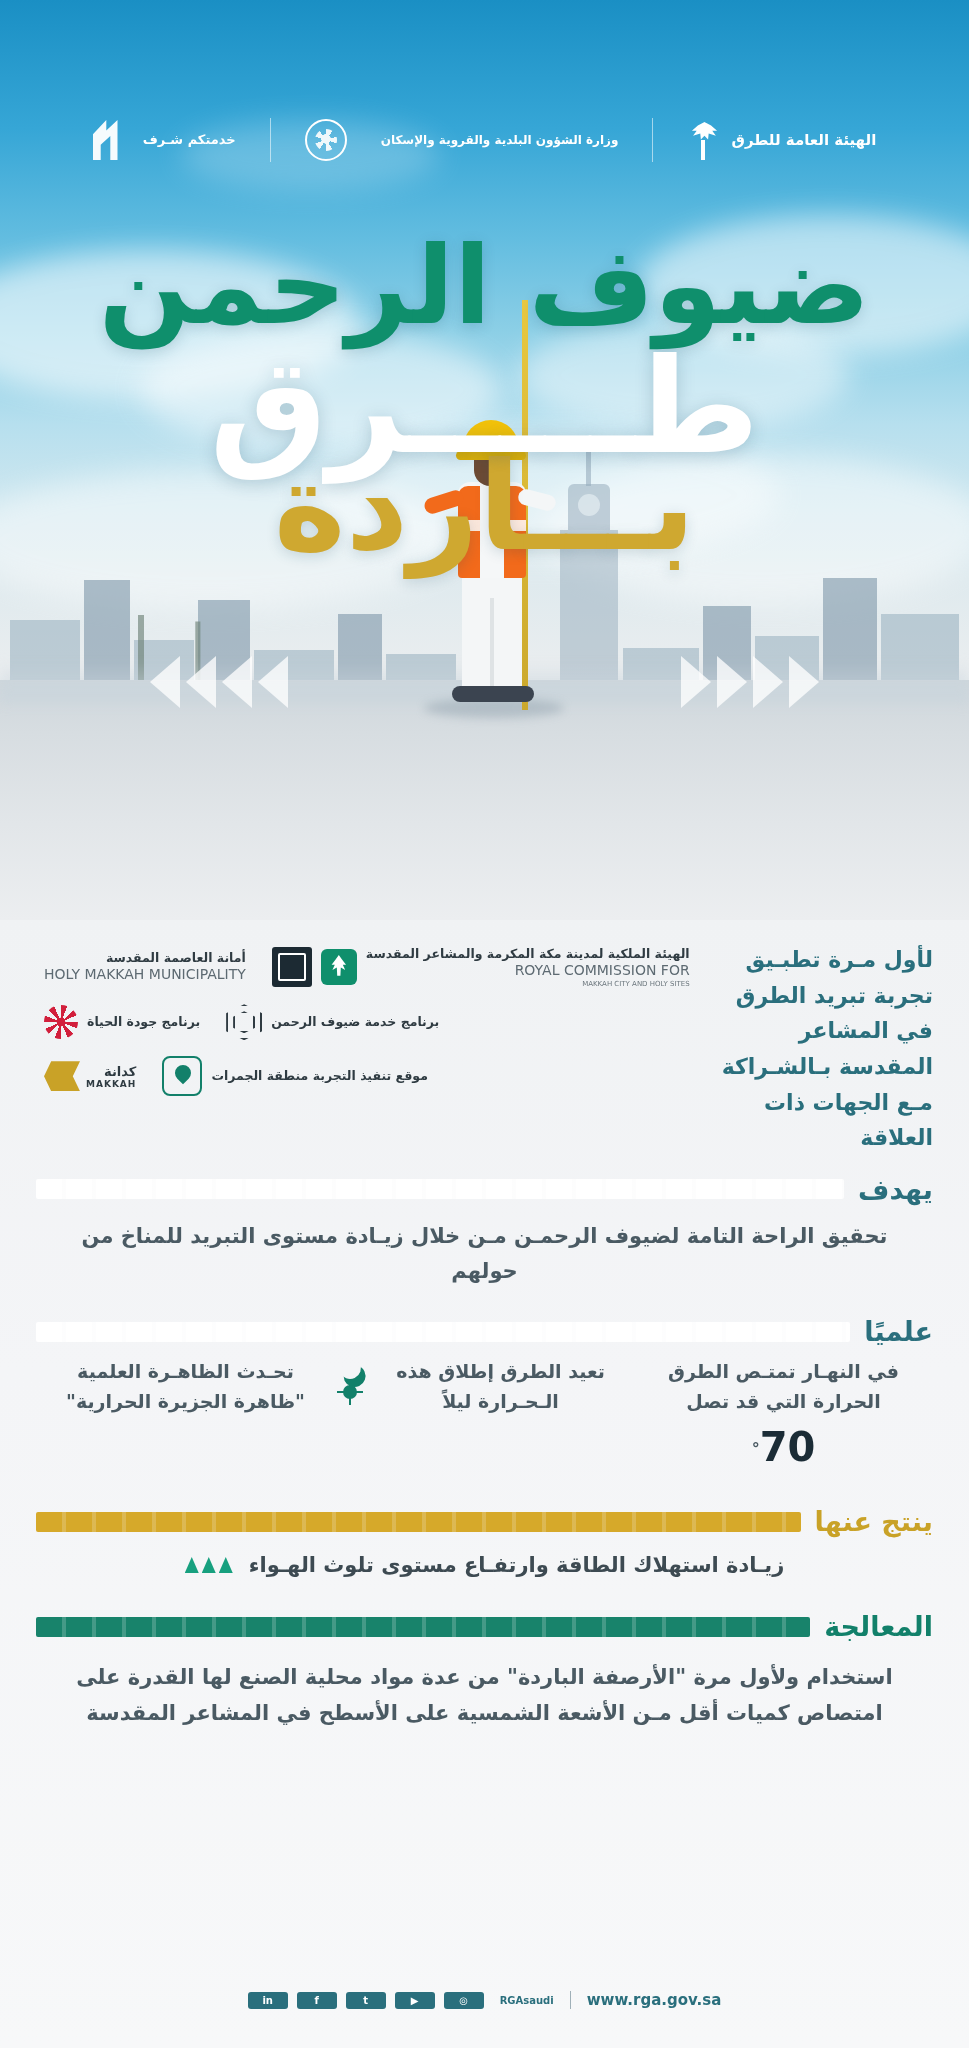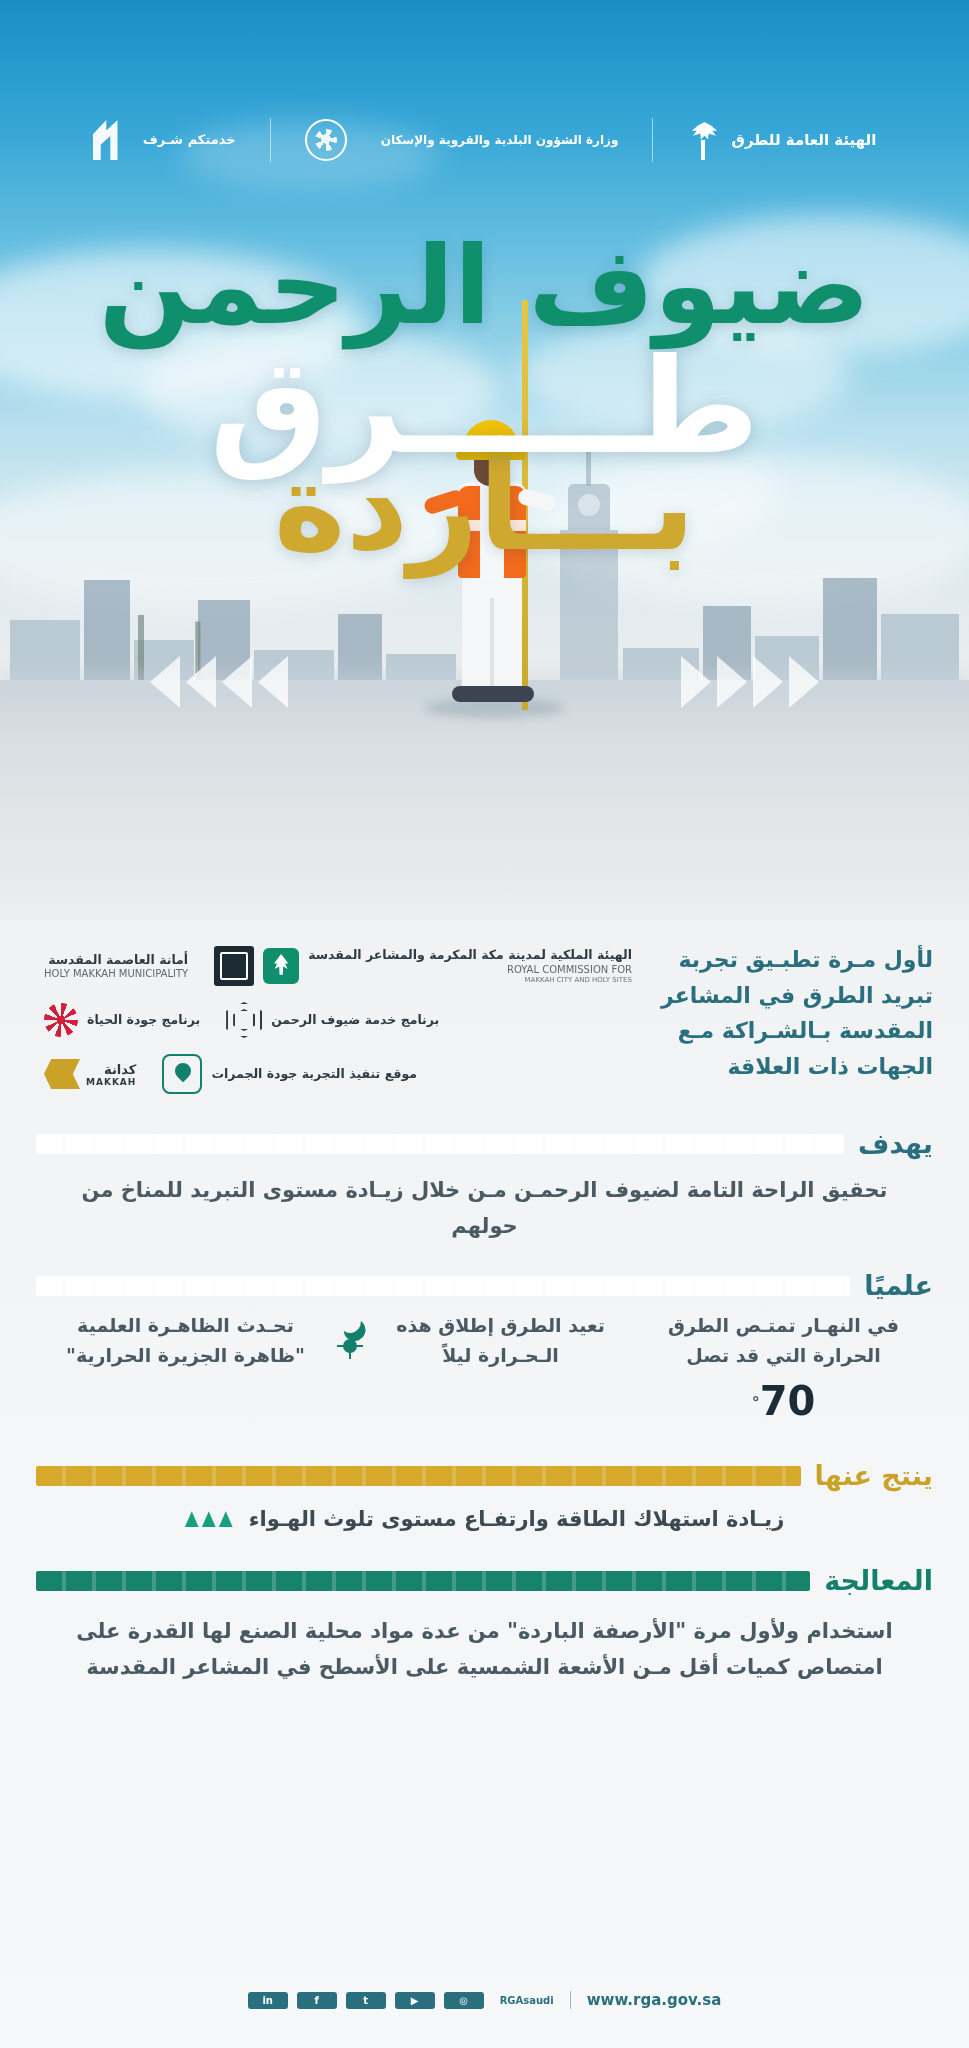--- a/index.html
+++ b/index.html
@@ -165,21 +165,21 @@
   .intro { display:flex; padding: 22px 36px 0 36px; direction: rtl; }
   .intro-text {
     width: 300px; text-align: right; color:#2a6f7d;
     font-size: 22px; font-weight: 800; line-height: 1.62; letter-spacing: .5px;
   }
   .intro-logos { flex:1; padding: 4px 10px 0 8px; }
   .ilog-row { display:flex; align-items:center; justify-content:flex-end; gap: 26px; margin-bottom: 16px; }
   .ilog { display:flex; align-items:center; gap:9px; color:#3c4a52; }
   .ilog-txt { text-align:right; }
   .ilog-ar { font-size: 12.5px; font-weight:700; line-height:1.3; color:#2f3b42; white-space:nowrap;}
-  .ilog-en { font-size: 10px; color:#5d6a72; line-height:1.25; white-space:nowrap; }
+  .ilog-en { font-size: 14px; color:#5d6a72; line-height:1.25; white-space:nowrap; }
   .ilog-en2 { font-size: 7px; color:#6b767d; line-height:1.2; white-space:nowrap; }
   .badge-green { width:36px;height:36px;border-radius:6px;background:#0f8f6c; position:relative;}
   .badge-green:after{content:"";position:absolute;left:8px;top:6px;width:20px;height:24px;background:#fff;
     clip-path: polygon(50% 0,66% 18%,86% 40%,70% 40%,82% 62%,60% 52%,58% 86%,42% 86%,40% 52%,18% 62%,30% 40%,14% 40%,34% 18%);}
   .badge-kaaba { width:40px;height:40px;background:#1c2a33;position:relative;border-radius:3px;}
   .badge-kaaba:after{content:"";position:absolute;inset:6px;border:2px solid #fff;border-radius:2px;}
   .badge-star { width:34px;height:34px;position:relative;}
   .badge-star:before{content:"";position:absolute;inset:0;background:
     radial-gradient(circle at 50% 50%, #d21f3c 0 18%, transparent 19%),
     conic-gradient(#d21f3c 0 6%, transparent 6% 12.5%, #d21f3c 12.5% 18.5%, transparent 18.5% 25%, #d21f3c 25% 31%, transparent 31% 37.5%, #d21f3c 37.5% 43.5%, transparent 43.5% 50%, #d21f3c 50% 56%, transparent 56% 62.5%, #d21f3c 62.5% 68.5%, transparent 68.5% 75%, #d21f3c 75% 81%, transparent 81% 87.5%, #d21f3c 87.5% 93.5%, transparent 93.5%);
@@ -380,21 +380,21 @@
               <div class="ilog-ar">برنامج جودة الحياة</div>
             </div>
             <div class="badge-star"></div>
           </div>
         </div>
 
         <div class="ilog-row">
           <div class="ilog">
             <div class="ilog-txt">
               <div class="ilog-ar">موقع تنفيذ التجربة
-جودة الجمرات</div>
+منطقة الجمرات</div>
             </div>
             <div class="badge-pin"></div>
           </div>
           <div class="ilog badge-kidana">
             <div class="kid-txt">
               <div class="kid-ar">كدانة</div>
               <div class="kid-en">MAKKAH</div>
             </div>
             <div class="kid-mark"></div>
           </div>

